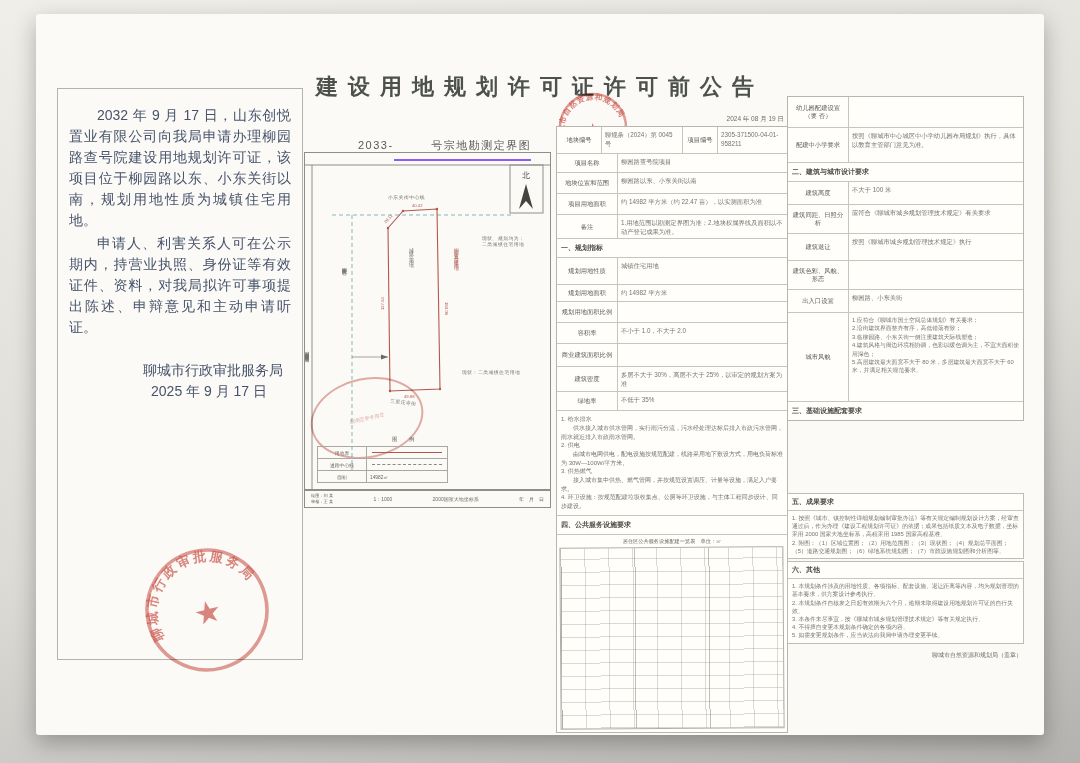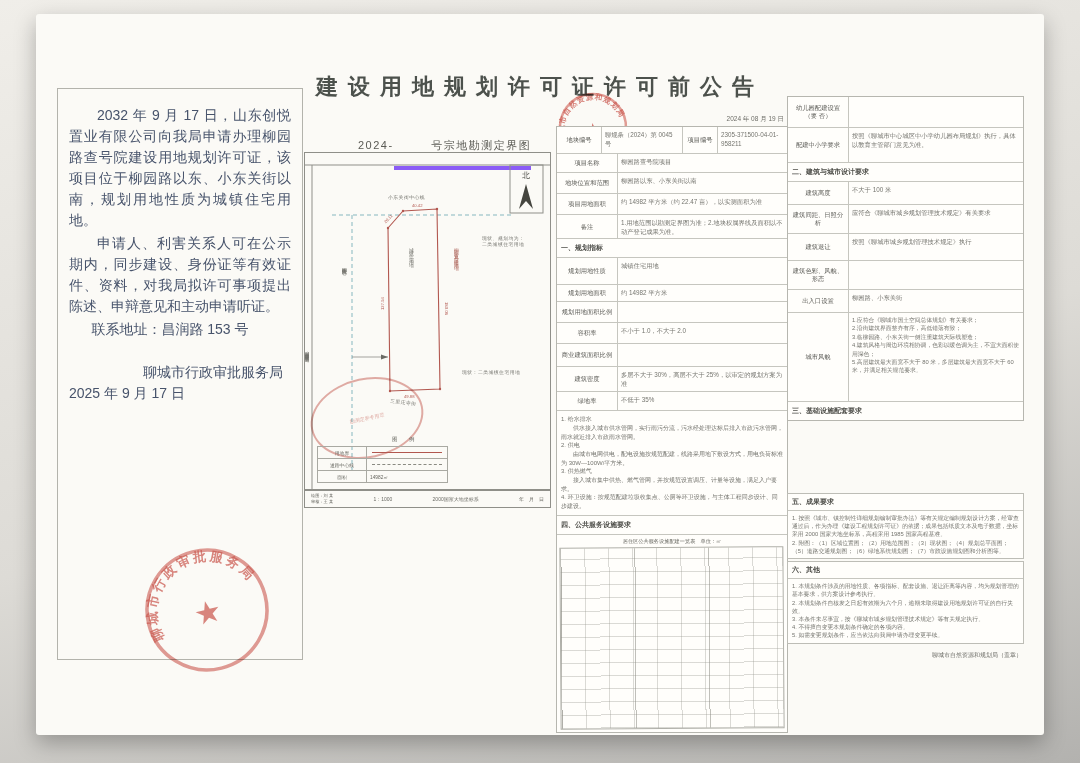--- a/index.html
+++ b/index.html
@@ -19,30 +19,30 @@
   }
   
   .notice{
     position:absolute;left:21px;top:74px;width:246px;height:572px;box-sizing:border-box;
     border:1px solid #b3b3ac;padding:16px 11px 10px;
     font-size:14px;line-height:21px;color:#47536b;text-align:justify;
   }
   .notice .para{margin:0 0 2px;text-indent:2em;}
   .notice .contact{margin-left:1.6em;}
   .notice .signer{text-align:right;padding-right:8px;margin-top:22px;}
-  .notice .signdate{padding-right:24px;}
+  .notice .signdate{text-align:right;padding-right:24px;}
   .seal-big{position:absolute;left:83px;top:455px;width:132px;height:132px;
     transform:rotate(-14deg);opacity:.85;pointer-events:none;mix-blend-mode:multiply;}
   .sealtxt{fill:rgba(197,60,50,.72);font-size:13px;letter-spacing:2.5px;font-weight:700;}
   .sealstar{fill:rgba(197,60,50,.72);font-size:30px;text-anchor:middle;}
   .seal-small .sealtxt{font-size:7.5px;letter-spacing:1px;}
   .seal-small .sealstar{font-size:15px;}
   
   .map-title{position:absolute;left:322px;top:124px;font-size:11px;color:#5a5a54;letter-spacing:1.5px;}
-  .map-title .rest{border-bottom:4px solid #8b5cf6;padding-bottom:15px;}
+  .map-title .rest{border-bottom:2px solid #8b5cf6;padding-bottom:8px;}
   .map{position:absolute;left:268px;top:138px;width:247px;height:338px;}
   .mapsvg{position:absolute;left:0;top:0;}
   .mlab{position:absolute;color:#72726c;font-size:4.8px;line-height:1.35;letter-spacing:.5px;}
   .vert{writing-mode:vertical-rl;text-orientation:upright;}
   .mlab.red{color:#b06a60;}
   .map .ellipse-stamp{
     position:absolute;left:6px;top:226px;width:114px;height:80px;border-radius:50%;
     border:2px solid rgba(193,76,65,.45);transform:rotate(-12deg);
     display:flex;align-items:center;justify-content:center;text-align:center;
     font-size:5px;color:rgba(193,76,65,.45);padding:6px;box-sizing:border-box;mix-blend-mode:multiply;
@@ -98,36 +98,35 @@
 </style>
 </head>
 <body>
 
 <div id="page">
 
   <h1 class="doc-title">建设用地规划许可证许可前公告</h1>
 
   <section class="notice">
     <p class="para">2032 年 9 月 17 日，山东创悦置业有限公司向我局申请办理柳园路查号院建设用地规划许可证，该项目位于柳园路以东、小东关街以南，规划用地性质为城镇住宅用地。</p>
-    <p class="para">申请人、利害关系人可在公示期内，同步建设、身份证等有效证件、资料，对我局拟许可事项提出陈述、申辩意见和主动申请听证。</p>
-    <div class="contact">联系地址：昌润路 153 号</div>
+    <p class="para">申请人、利害关系人可在公示期内，持营业执照、身份证等有效证件、资料，对我局拟许可事项提出陈述、申辩意见和主动申请听证。</p>
     <div class="signer">聊城市行政审批服务局</div>
     <div class="signdate">2025 年 9 月 17 日</div>
     <svg class="seal-big" viewBox="0 0 130 130">
       <defs>
           <path id="arcBig" d="M 19,86 A 50,50 0 1 1 111,86" fill="none"></path>
         </defs>
       <circle cx="65" cy="65" r="59" fill="none" stroke="rgba(197,60,50,.6)" stroke-width="3.5"></circle>
       <text class="sealtxt"><textPath href="#arcBig" startOffset="4">聊城市行政审批服务局</textPath></text>
       <text class="sealstar" x="65" y="78">★</text>
     </svg>
   </section>
 
   <div class="map-title">
-    <span>2024-</span><span class="rest">　　　号宗地勘测定界图</span>
+    <span>2033-</span><span class="rest">　　　号宗地勘测定界图</span>
   </div>
 
   <div class="map">
     <svg class="mapsvg" width="247" height="338" viewBox="0 0 247 338">
       <rect x="0.5" y="0.5" width="246" height="337" fill="none" stroke="#8f8f89"></rect>
       <line x1="0" y1="13" x2="247" y2="13" stroke="#8f8f89"></line>
       <line x1="8" y1="13" x2="8" y2="338" stroke="#8f8f89"></line>
 
       <rect x="206" y="13" width="33" height="48" fill="none" stroke="#8f8f89"></rect>
       <text x="222" y="26" text-anchor="middle" font-size="8" fill="#55554f">北</text>

